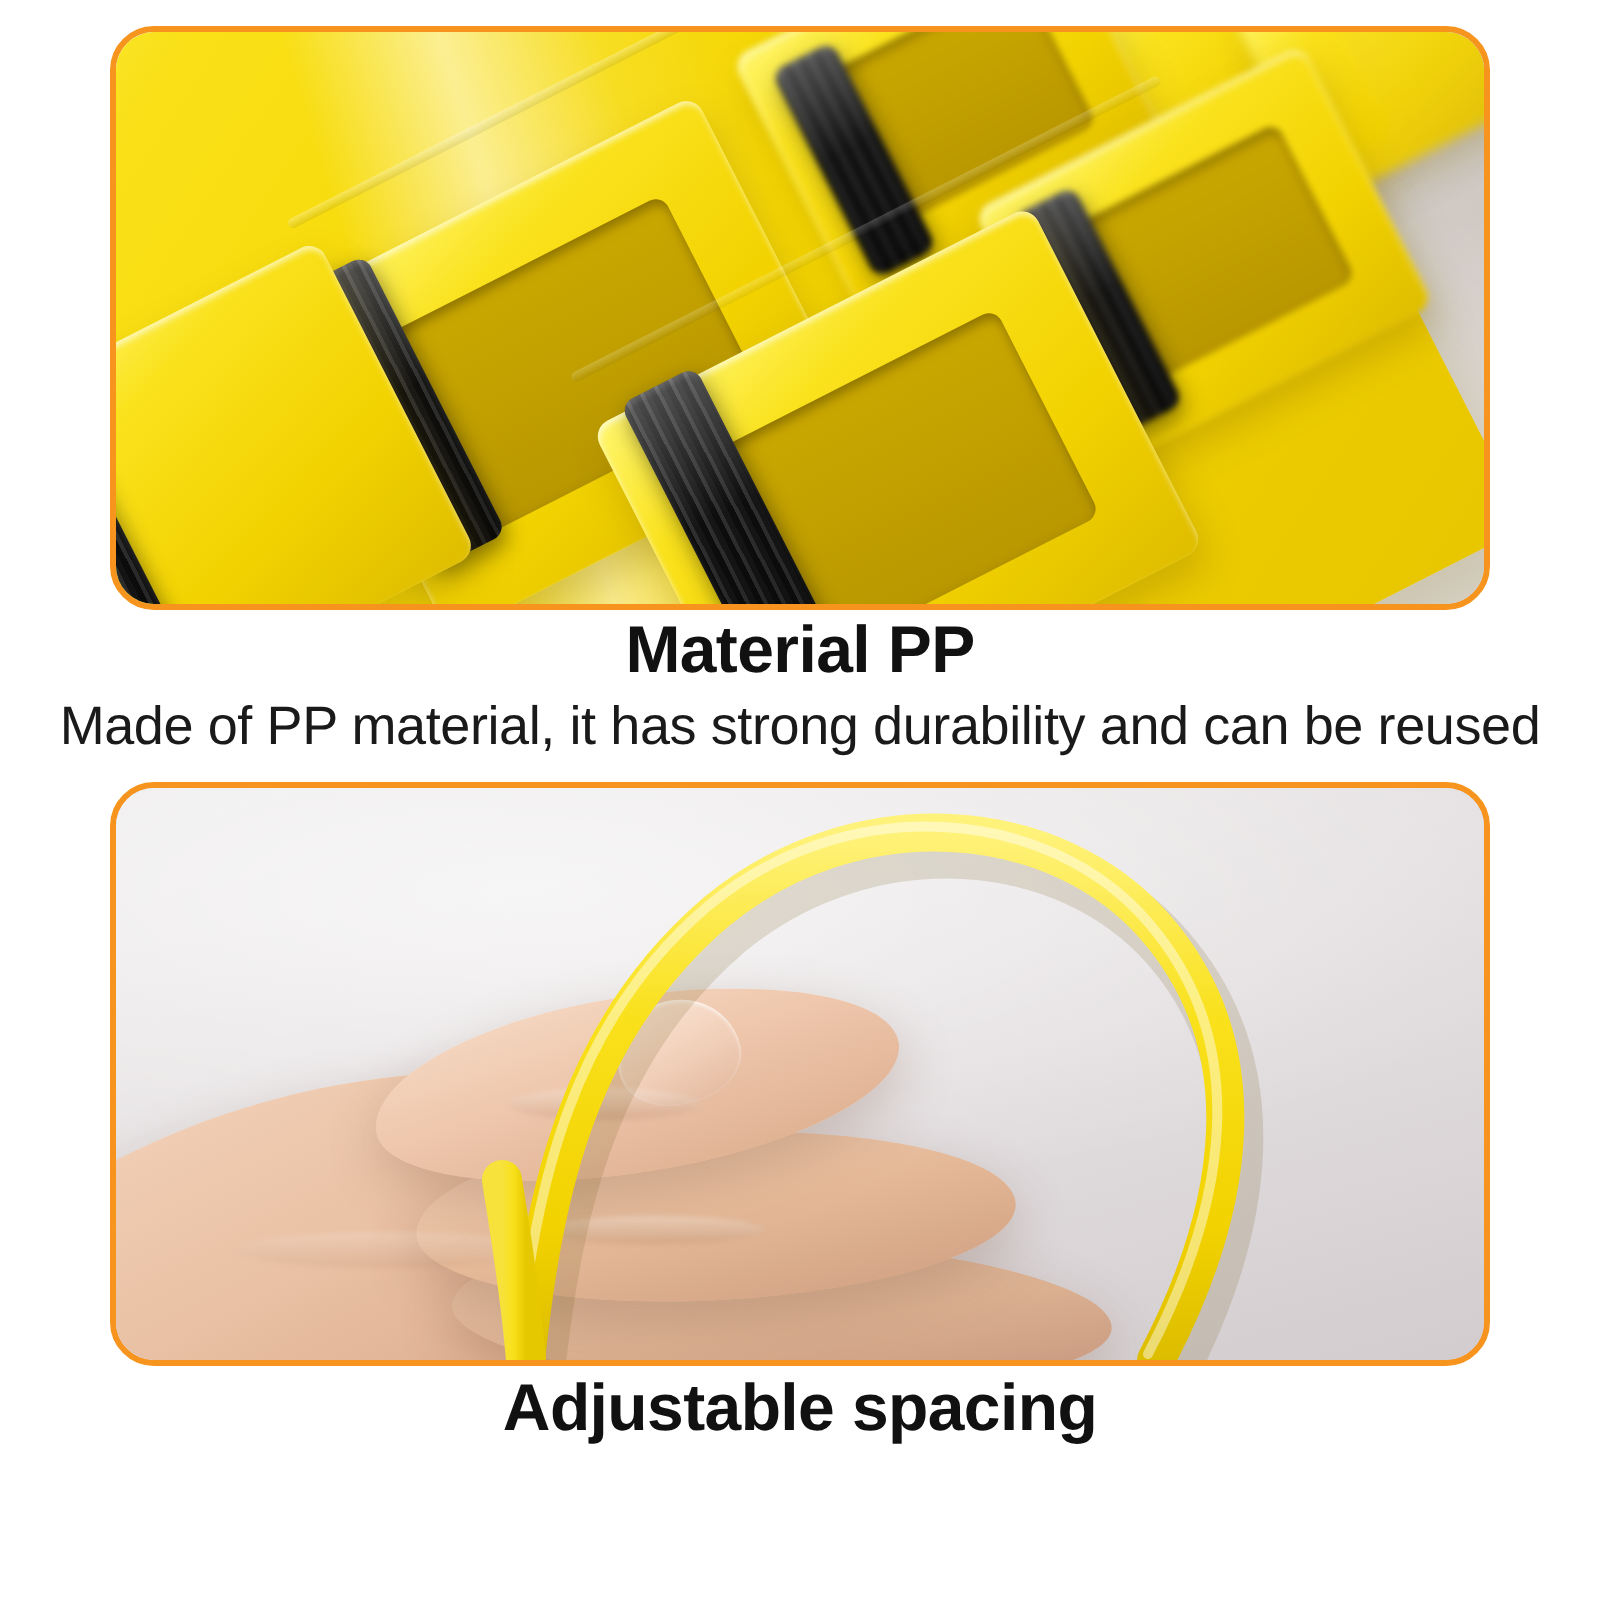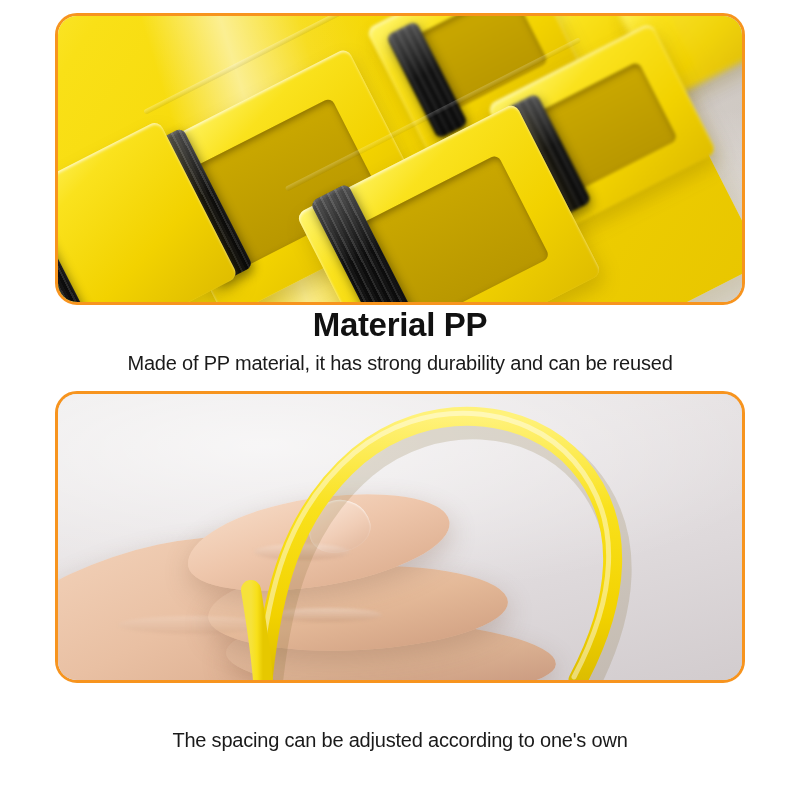--- a/index.html
+++ b/index.html
@@ -150,21 +150,21 @@
 
   
   .caption{position:absolute;left:0;width:800px;text-align:center;color:#111111;}
   .cap-title{
     font-weight:bold;
     font-size:33px;
     line-height:36px;
     letter-spacing:-0.3px;
   }
   .cap-body{
-    font-size:20px;
+    font-size:27px;
     line-height:33px;
     letter-spacing:-0.2px;
     color:#1a1a1a;
   }
   #material-title{top:307px;}
   #material-body{top:347px;}
   #spacing-title{top:686px;}
   #spacing-body{top:724px;}
 </style>
 </head>
@@ -248,17 +248,17 @@
                  C572,130 560,210 520,286" fill="none" stroke="url(#gy)" stroke-width="19" stroke-linecap="round"></path>
 
         <path d="M205,286 C214,200 232,120 300,62 C370,4 470,12 520,70
                  C572,130 560,210 520,286" fill="none" stroke="rgba(255,255,255,.45)" stroke-width="5" stroke-linecap="round" transform="translate(-4,-3)"></path>
 
         <path d="M205,286 C202,250 196,215 193,196" fill="none" stroke="url(#gyd)" stroke-width="20" stroke-linecap="round"></path>
       </svg>
     </div>
   </div>
 
+  <div class="caption cap-title" id="spacing-title">Adjustable spacing</div>
   <div class="caption cap-body" id="spacing-body">
-    <div>The spacing can be adjusted according to one's own</div>
   </div>
 
 </div>
 
 </body></html>

